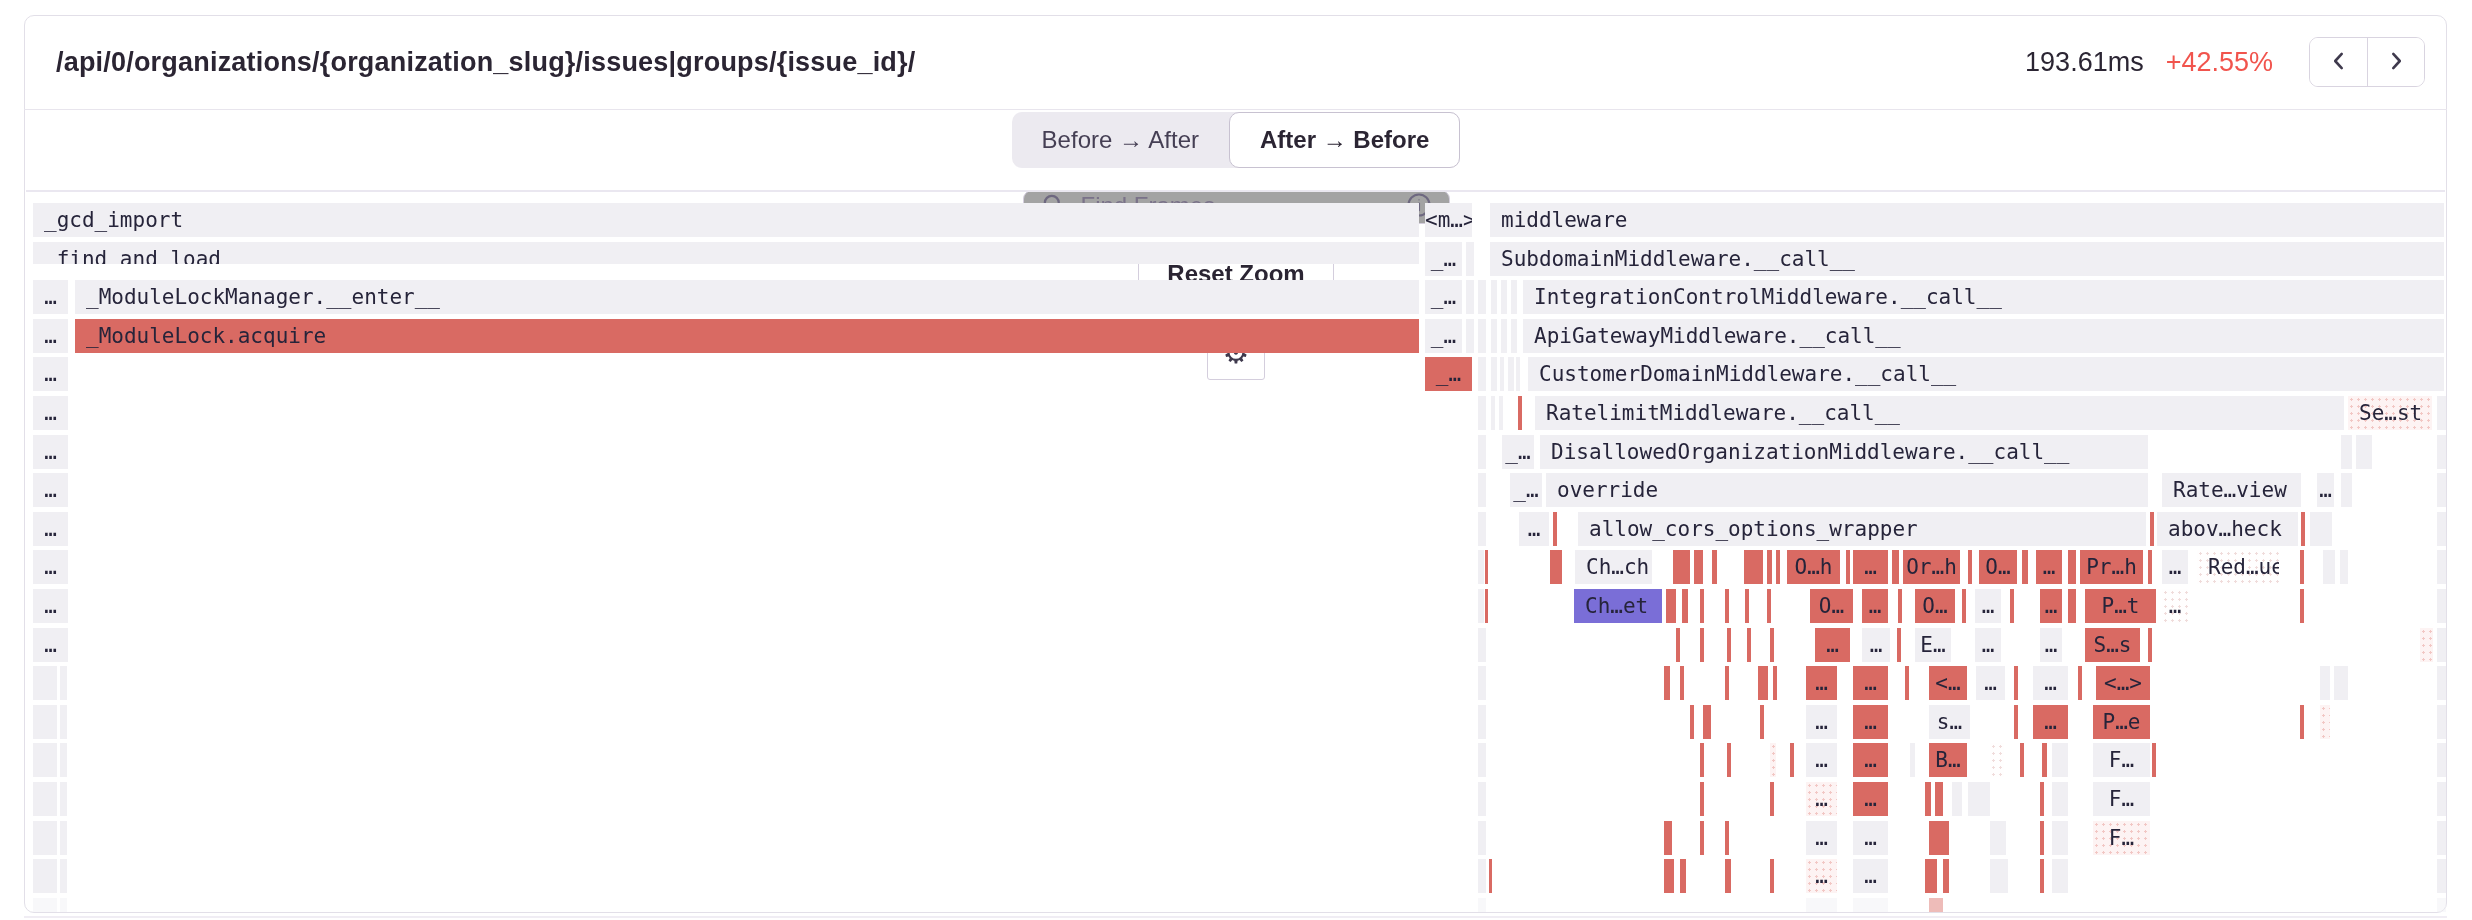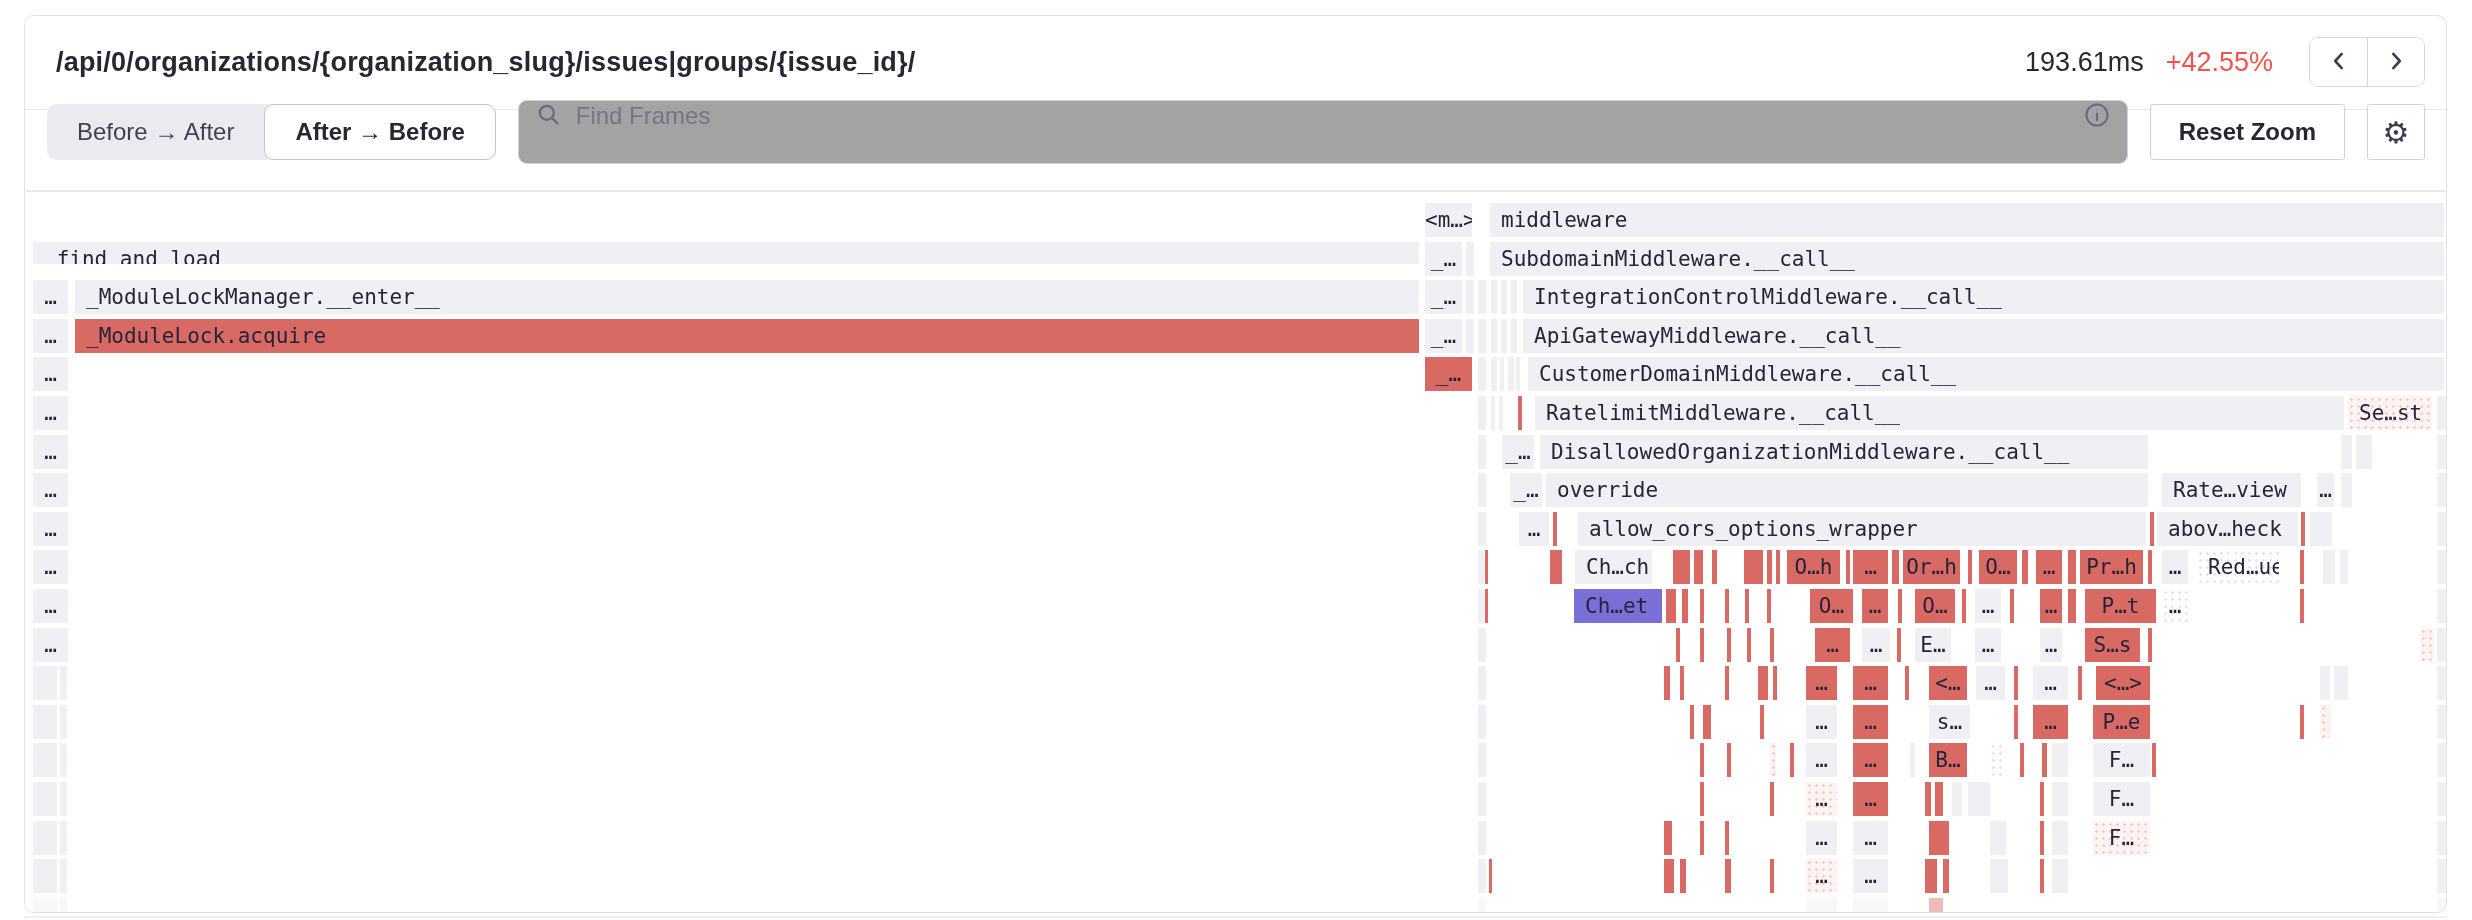--- a/index.html
+++ b/index.html
@@ -27,22 +27,22 @@
   .duration{font-size:27px;color:#2b2533;}
   .delta{font-size:27px;color:#f1544d;}
   .pager{display:flex;margin-left:14px;border:1.5px solid #d9d4e0;border-radius:9px;overflow:hidden;background:#fff;}
   .pager button{
     width:57px;height:48px;background:#fff;border:none;display:flex;align-items:center;justify-content:center;cursor:pointer;
   }
   .pager button + button{border-left:1.5px solid #d9d4e0;}
   .pager svg{stroke:#3f3a4d;stroke-width:2.4;fill:none;stroke-linecap:round;stroke-linejoin:round;}
   
   .toolbar{
-    position:absolute;left:24px;top:92px;width:2423px;height:80px;box-sizing:border-box;
-    display:flex;align-items:center;gap:22px;padding:0 22px 0 23px;
+    position:absolute;left:24px;top:112px;width:2423px;height:80px;box-sizing:border-box;
+    display:flex;align-items:center;gap:22px;padding:0 22px 0 23px;flex-direction:column;
   }
   .segmented{
     display:flex;align-items:center;background:#eceaf0;border-radius:10px;height:56px;box-sizing:border-box;flex:0 0 auto;
   }
   .segment{
     font-size:24px;color:#453f54;padding:0 30px;height:56px;display:flex;align-items:center;
     border-radius:10px;white-space:nowrap;cursor:pointer;box-sizing:border-box;
   }
   .segment.selected{
     background:#ffffff;border:1.5px solid #c8c2d1;font-weight:bold;color:#2b2533;height:56px;
@@ -132,20 +132,23 @@
     </span>
   </div>
   <button class="btn reset">Reset Zoom</button>
   <button class="btn gear">
     <span>⚙</span>
   </button>
 </div>
 
 <div class="flame-sep"></div>
 <div class="flame-clip">
+    <div class="cell g" style="left: 33px; top: 203px; width: 1386px; height: 34px;">
+      <span>_gcd_import</span>
+    </div>
     <div class="cell g c" style="left: 1425px; top: 203px; width: 47px; height: 34px;">
       <span>&lt;m…&gt;</span>
     </div>
     <div class="cell g" style="left: 1490px; top: 203px; width: 954px; height: 34px;">
       <span>middleware</span>
     </div>
     <div class="cell g" style="left: 33px; top: 242px; width: 1386px; height: 22px;">
       <span>_find_and_load</span>
     </div>
     <div class="cell g c" style="left: 1425px; top: 242px; width: 37px; height: 34px;">

